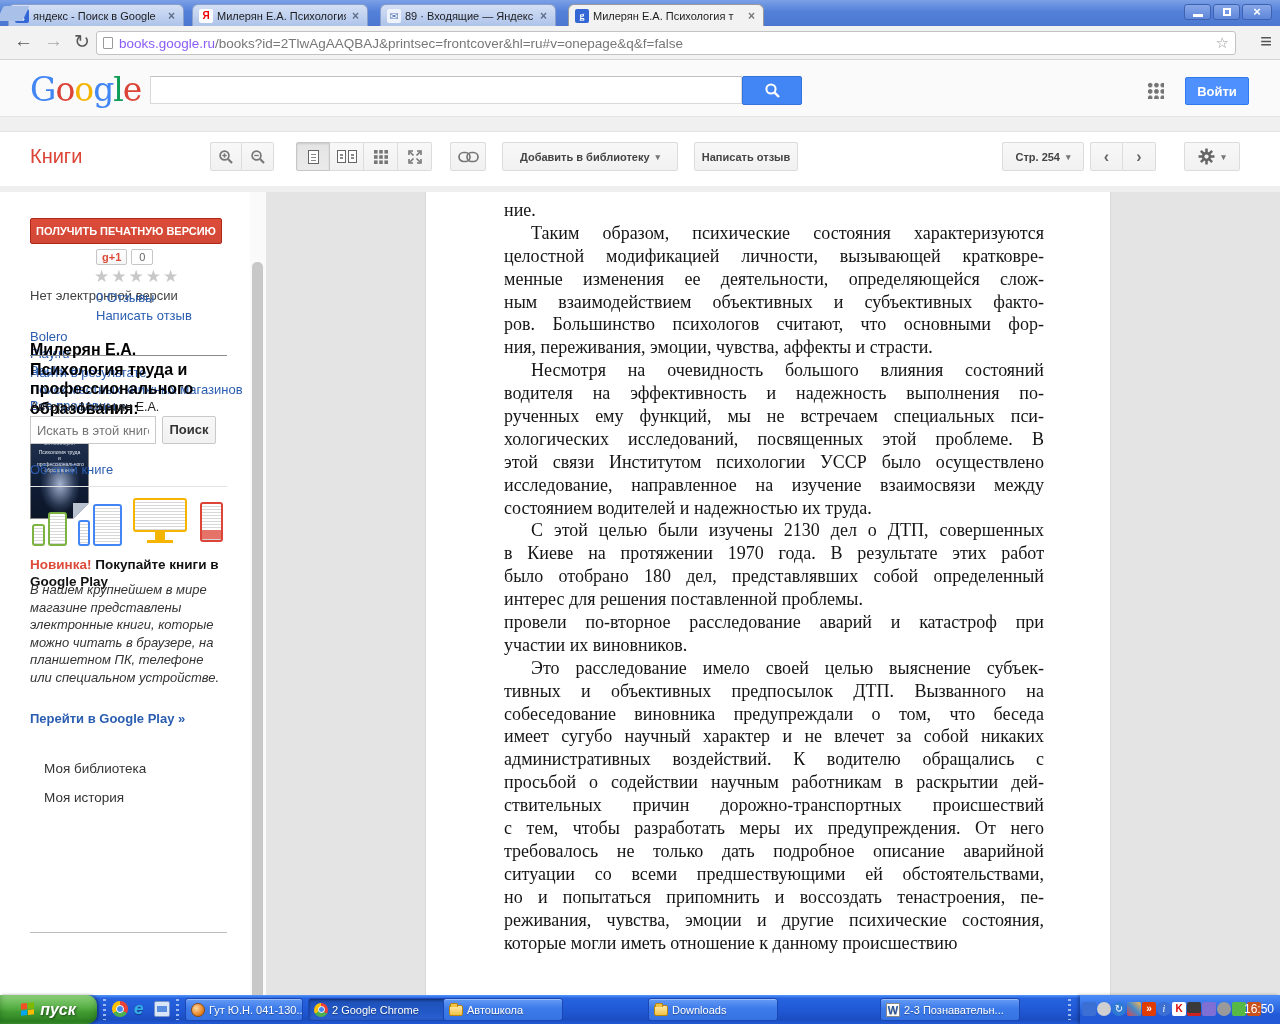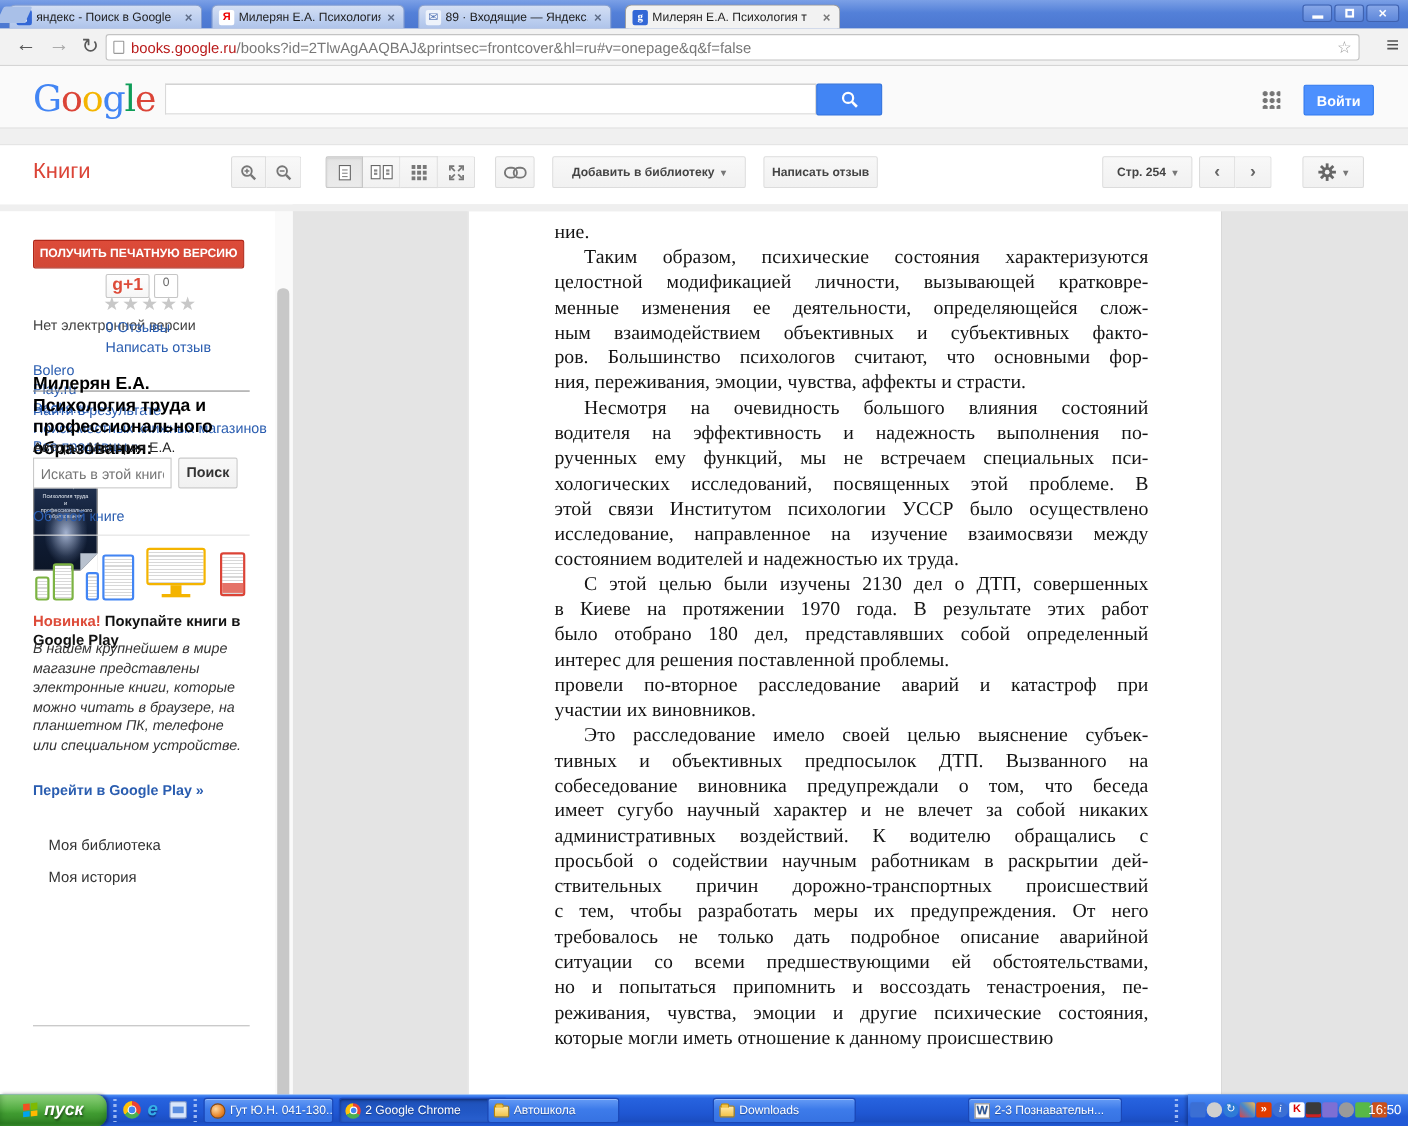--- a/index.html
+++ b/index.html
@@ -28,21 +28,21 @@
   .winbtn .x { color:#fff; font-size:13px; font-weight:bold; line-height:10px; }
 
   
   #navbar { position:absolute; left:0; top:26px; width:1280px; height:34px; background:#f2f2f2; border-bottom:1px solid #d5d5d5; }
   .navicon { position:absolute; top:4px; font-size:19px; color:#595959; }
   .navicon.dis { color:#ababab; }
   #urlbar { position:absolute; left:96px; top:5px; width:1140px; height:24px; background:#fff;
     border:1px solid #c3c3c3; border-radius:3px; display:flex; align-items:center; padding:0 6px; }
   #urldoc { width:10px; height:12px; border:1px solid #9a9a9a; border-radius:1px; background:#fff; margin-right:6px; flex:none; }
   #urltext { font-size:13.5px; white-space:nowrap; overflow:hidden; flex:1; }
-  #urltext .domain { color:#b91c1c; }
+  #urltext .domain { color:#8b5cf6; }
   #urltext .rest { color:#777; }
   #urlstar { font-size:15px; color:#9a9a9a; flex:none; }
   #menuicon { position:absolute; right:8px; top:4px; font-size:20px; color:#555; font-weight:bold; }
 
   
   #gheader { position:absolute; left:0; top:60px; width:1280px; height:56px; background:#fafafa; }
   #glogo { position:absolute; left:30px; top:10px; font-family:"DejaVu Serif","Liberation Serif",serif; font-size:33px; letter-spacing:-1px; }
   #gsearch { position:absolute; left:150px; top:16px; width:592px; height:28px; background:#fff; border:1px solid #d9d9d9; border-top-color:#c0c0c0; }
   #gsearchbtn { position:absolute; left:742px; top:16px; width:60px; height:29px; background:#4285f4; border:1px solid #3373dc; border-radius:2px;
     display:flex; align-items:center; justify-content:center; }
@@ -93,21 +93,21 @@
   #hr3 { border-top-color:#bdbdbd; }
   #liblinks { position:absolute; left:30px; top:179px; line-height:16.5px; }
   #cover { position:absolute; left:30px; top:249px; width:59px; height:84px; background:linear-gradient(#223352,#101d36 55%,#0c1628); border:1px solid #888; }
   #cover .ca { color:#cfd8e8; font-size:5px; text-align:center; margin-top:4px; }
   #cover .ct { color:#e8edf5; font-size:5px; text-align:center; margin-top:3px; padding:0 6px; line-height:6px; }
   #cover .ghost { position:absolute; left:10px; top:26px; width:38px; height:50px;
     background:radial-gradient(ellipse at 50% 45%, rgba(190,205,235,.85), rgba(120,140,180,.25) 55%, transparent 75%); }
   #cover .fold { position:absolute; right:-1px; bottom:-1px; width:0; height:0; border-style:solid; border-width:0 0 16px 16px; border-color:transparent transparent #fff transparent; }
   #cover .fold2 { position:absolute; right:-1px; bottom:-1px; width:0; height:0; border-style:solid; border-width:16px 16px 0 0; border-color:#b9c2cf transparent transparent transparent; }
   #gplus { position:absolute; left:96px; top:63px; display:flex; }
-  #gplusbtn { border:1px solid #c6c6c6; border-radius:2px; background:linear-gradient(#fff,#f6f6f6); padding:1px 5px; font-size:16px; font-weight:bold; color:#dd4b39; }
+  #gplusbtn { border:1px solid #c6c6c6; border-radius:2px; background:linear-gradient(#fff,#f6f6f6); padding:1px 5px; font-size:11px; font-weight:bold; color:#dd4b39; }
   #gpluscount { border:1px solid #c6c6c6; border-radius:2px; background:#fff; padding:1px 7px; font-size:11px; color:#666; margin-left:4px; }
   #stars { position:absolute; left:94px; top:80px; font-size:17px; color:#c8c8c8; letter-spacing:2px; }
   #reviews { position:absolute; left:96px; top:104px; }
   #writereview { position:absolute; left:96px; top:122px; }
   #booktitle { position:absolute; left:30px; top:154px; width:202px; font-size:16px; font-weight:bold; color:#000; line-height:19.5px; }
   #authors { position:absolute; left:30px; top:214px; font-size:12.5px; color:#222; }
   #sbsearch { position:absolute; left:30px; top:230px; width:126px; height:28px; border:1px solid #c9c9c9; font-size:13px; color:#999; padding:0 6px; font-family:"Liberation Sans",sans-serif; }
   #sbsearchbtn { position:absolute; left:162px; top:230px; width:54px; height:28px; background:linear-gradient(#f8f8f8,#f1f1f1); border:1px solid #c9c9c9; border-radius:2px;
     font-size:13px; font-weight:bold; color:#333; text-align:center; line-height:26px; }
   #aboutlink { position:absolute; left:30px; top:276px; }

